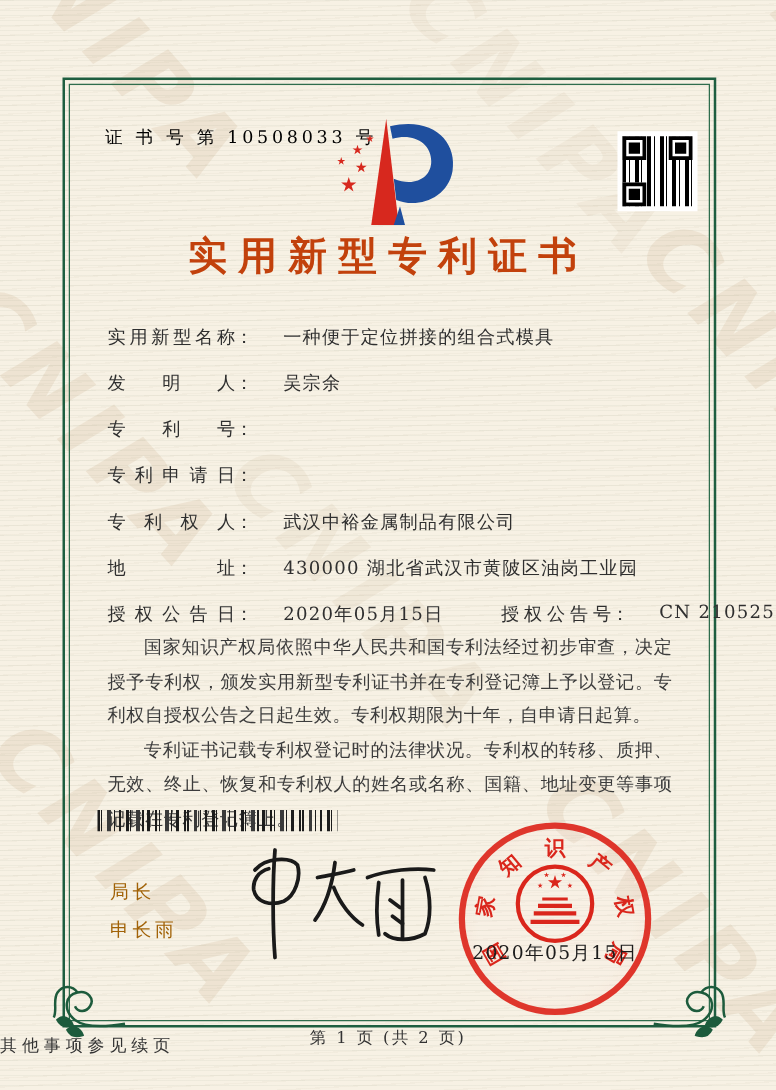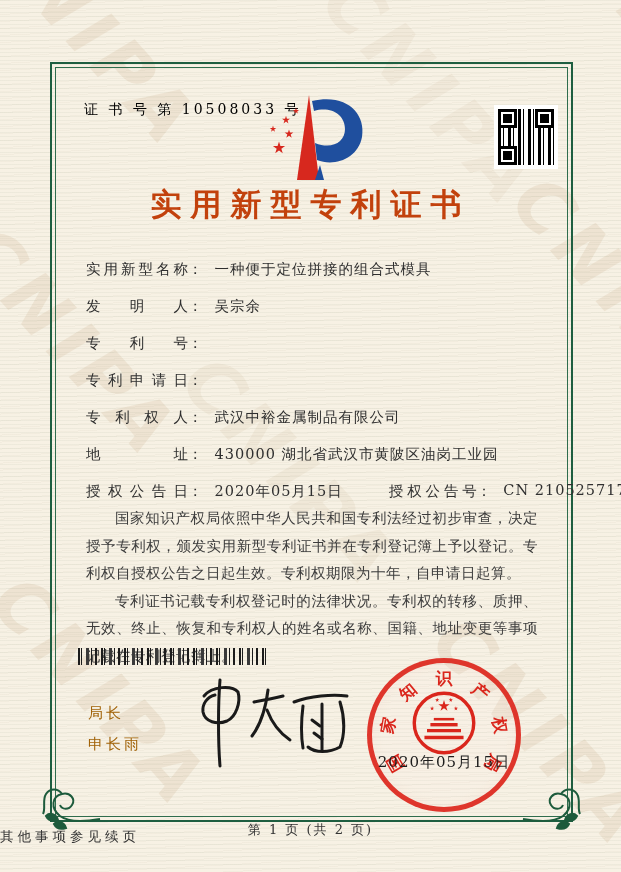--- a/index.html
+++ b/index.html
@@ -45,21 +45,21 @@
     left:0; right:0; top:184px; text-align:center; font-size:31px; font-weight:bold;
     letter-spacing:9px; color:#c2410c;
   }
   .fields{ left:86px; top:260px; width:460px; }
   .frow{ height:37px; display:flex; align-items:flex-start; font-size:14.5px; color:#2f2f2f; }
   .flabel{
     width:102px; text-align:justify; text-align-last:justify; letter-spacing:0;
     flex:none;
   }
   .colon{ flex:none; }
-  .fvalue{ margin-left:12px; letter-spacing:1px; white-space:nowrap; }
+  .fvalue{ margin-left:24px; letter-spacing:1px; white-space:nowrap; }
   .pair2{ margin-left:46px; display:flex; }
   .pair2 .flabel{ width:88px; }
   .body-text{
     left:86px; top:505px; width:452px; font-size:14.5px; line-height:27.5px;
     text-align:justify; color:#3c3c3c; letter-spacing:0.5px;
   }
   .body-text p{ margin:0; text-indent:2em; }
   .barcode{
     left:78px; top:648px; width:192px; height:17px;
     background:repeating-linear-gradient(90deg,

